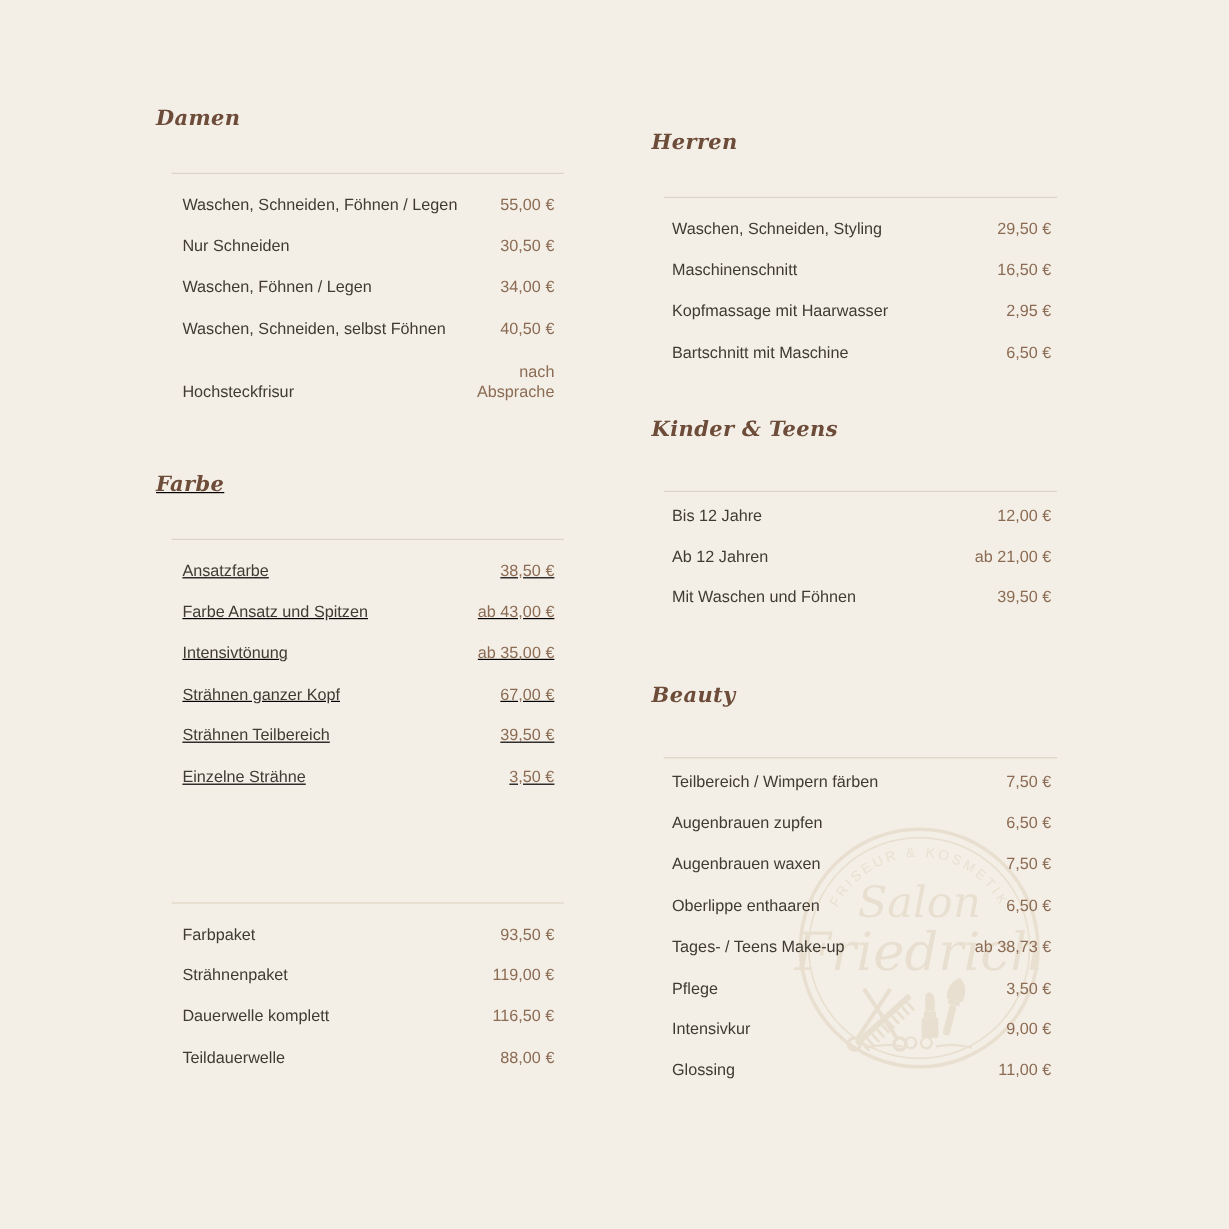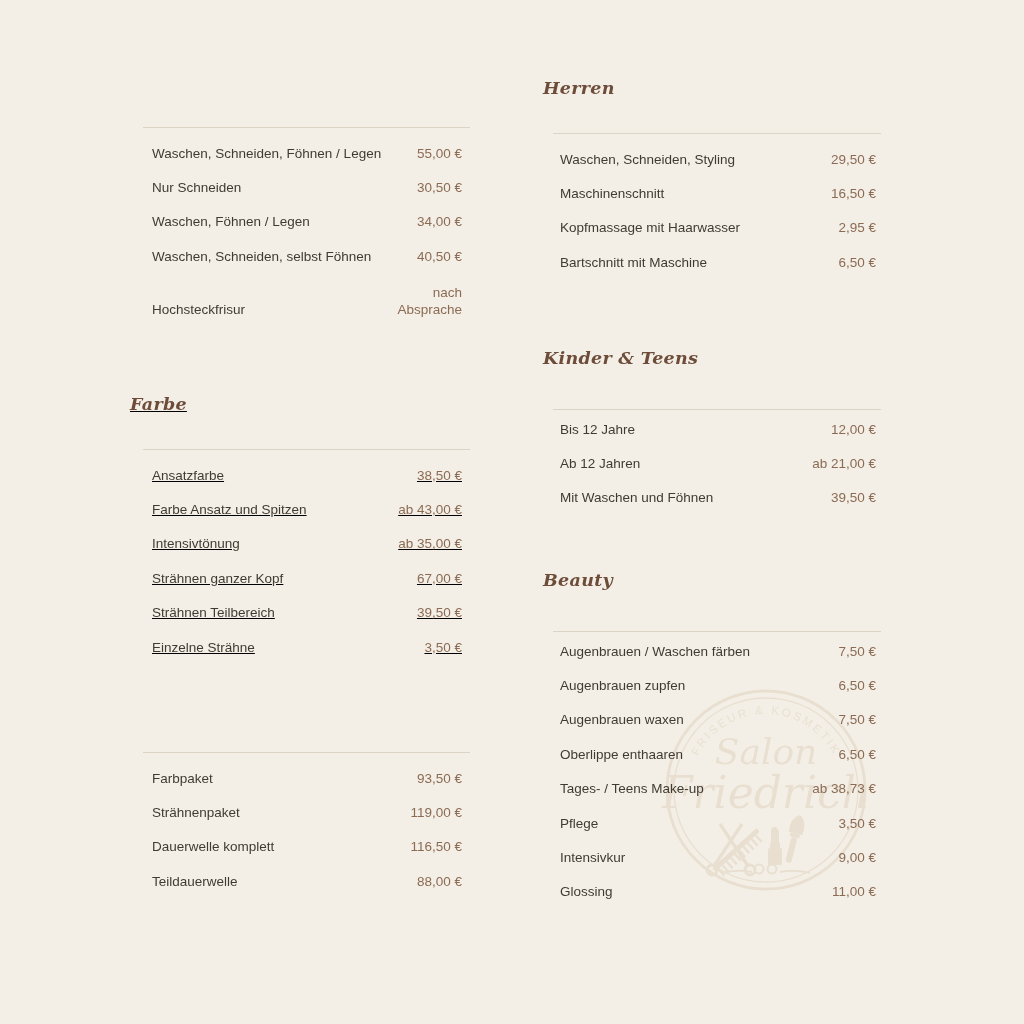--- a/index.html
+++ b/index.html
@@ -21,21 +21,21 @@
     font-size:17.5px; line-height:17px; color:var(--heading); letter-spacing:.3px;
   }
   .menu-section hr{ border:none; border-top:1px solid var(--divider); margin-top:36px; }
   .col-left{ left:130px; width:340px; }
   .col-right{ left:543px; width:338px; }
   .col-left hr{ margin-left:13px; }
   .col-right hr{ margin-left:10px; }
   .sec-damen{ top:91px; }
   .sec-farbe{ top:396px;text-decoration:underline; }
   .sec-pakete{ top:716px; }
-  .sec-herren{ top:80px; }
+  .sec-herren{ top:111px; }
   .sec-kinder-teens{ top:350px; }
   .sec-beauty{ top:572px; }
   .sec-kinder-teens hr, .sec-beauty hr{ margin-top:42px; }
   .rows{ margin-top:8px; }
   .sec-kinder-teens .rows, .sec-beauty .rows{ margin-top:2px; }
   .row{
     height:34.4px; display:flex; justify-content:space-between; align-items:center;
     font-size:13.5px; line-height:17px;
   }
   .col-left .row{ padding-left:22px; padding-right:8px; }
@@ -92,20 +92,21 @@
       <g stroke="var(--watermark)" fill="none">
         <path d="M722,873 q16,-4 30,-1" stroke-width="2"></path>
         <path d="M810,873 q-16,-4 -30,-1" stroke-width="2"></path>
         <circle cx="759" cy="869" r="4.5" stroke-width="2"></circle>
         <circle cx="772" cy="869" r="4.5" stroke-width="2"></circle>
       </g>
     </g>
   </svg>
 
   <section class="menu-section col-left sec-damen">
+    <h2>Damen</h2>
     <hr>
     <div class="rows">
         <div class="row">
           <span class="label">Waschen, Schneiden, Föhnen / Legen</span>
           <span class="price">55,00 €</span>
         </div>
         <div class="row">
           <span class="label">Nur Schneiden</span>
           <span class="price">30,50 €</span>
         </div>
@@ -217,21 +218,21 @@
           <span class="price">39,50 €</span>
         </div>
       </div>
   </section>
 
   <section class="menu-section col-right sec-beauty">
     <h2>Beauty</h2>
     <hr>
     <div class="rows">
         <div class="row">
-          <span class="label">Augenbrauen / Waschen färben</span>
+          <span class="label">Teilbereich / Wimpern färben</span>
           <span class="price">7,50 €</span>
         </div>
         <div class="row">
           <span class="label">Augenbrauen zupfen</span>
           <span class="price">6,50 €</span>
         </div>
         <div class="row">
           <span class="label">Augenbrauen waxen</span>
           <span class="price">7,50 €</span>
         </div>

